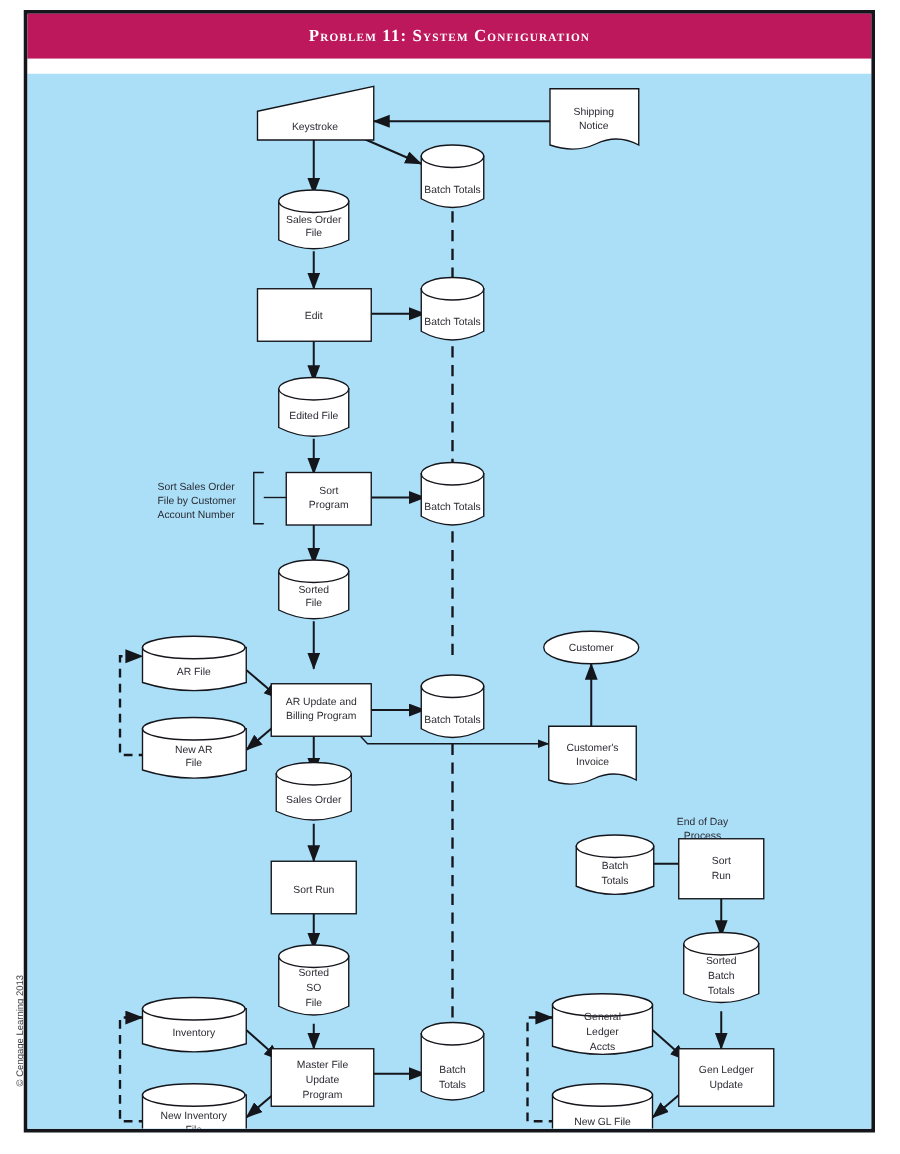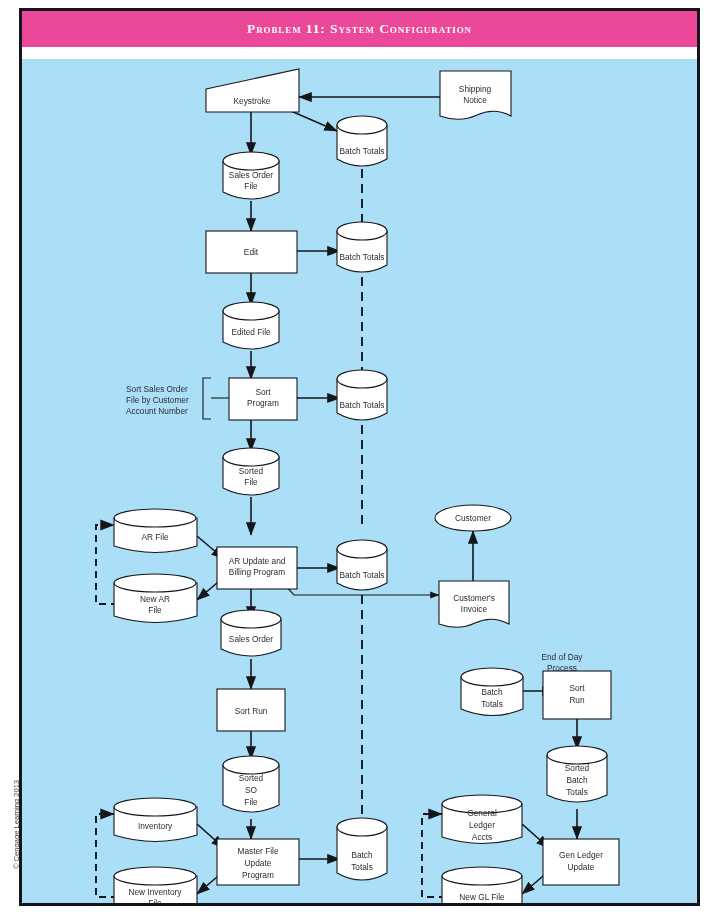--- a/index.html
+++ b/index.html
@@ -27,21 +27,21 @@
     box-sizing: border-box;
     background: #ffffff;
   }
   
   #header-band {
     position: absolute;
     left: 0;
     top: 0;
     width: 100%;
     height: 36px;
-    background: #ec4899;
+    background: #be185d;
     display: flex;
     align-items: center;
     justify-content: center;
   }
   #header-title {
     color: #ffffff;
     font-size: 13.5px;
     font-weight: bold;
     font-variant: small-caps;
     letter-spacing: 0.9px;

